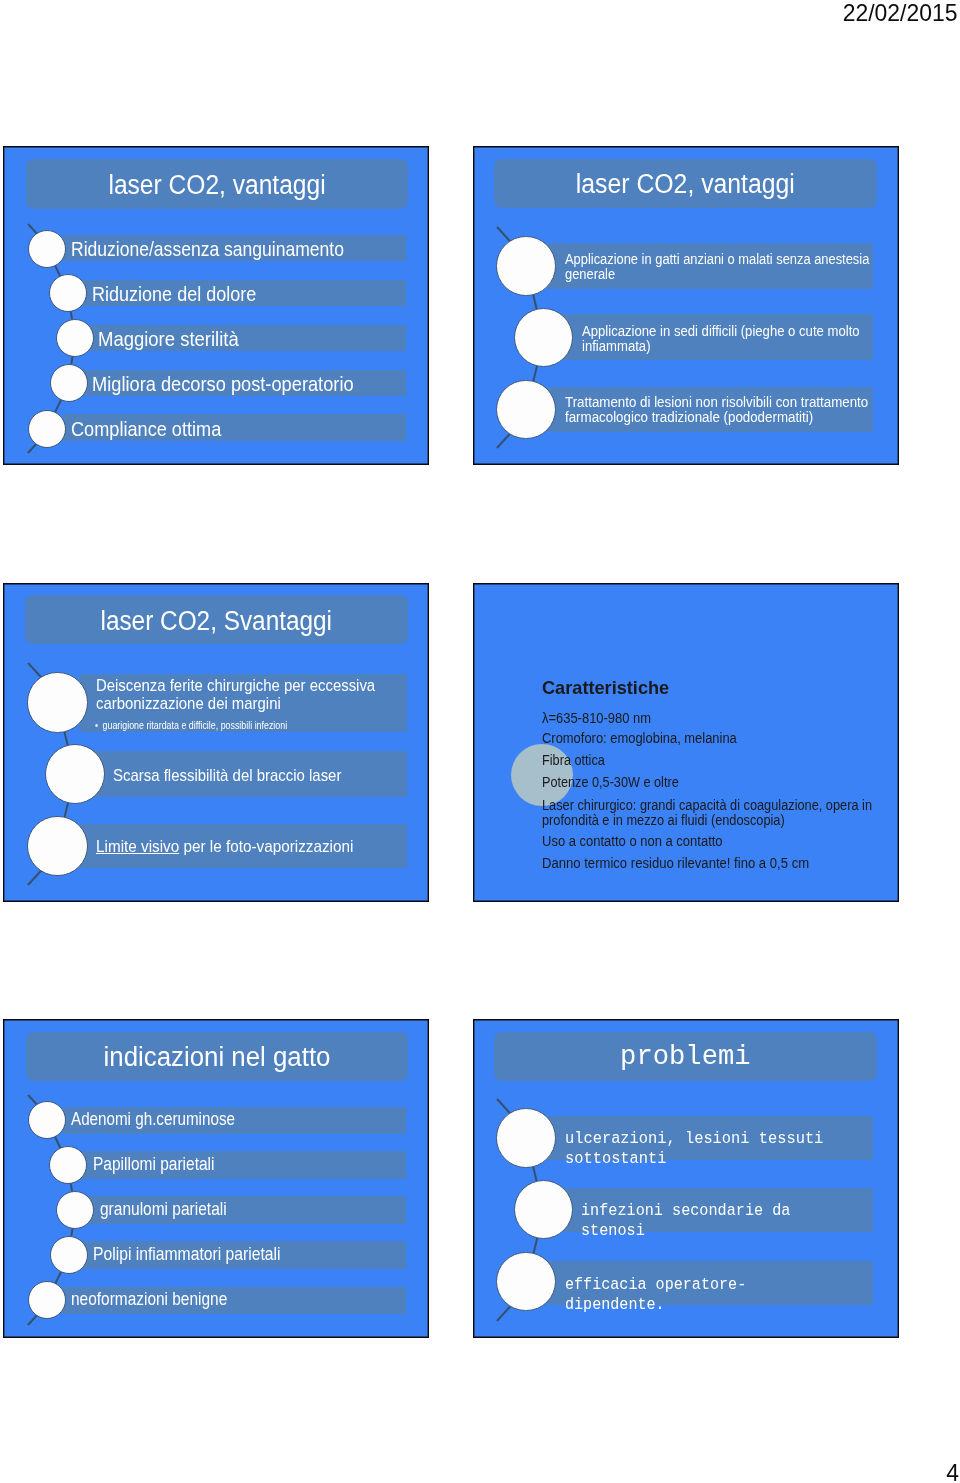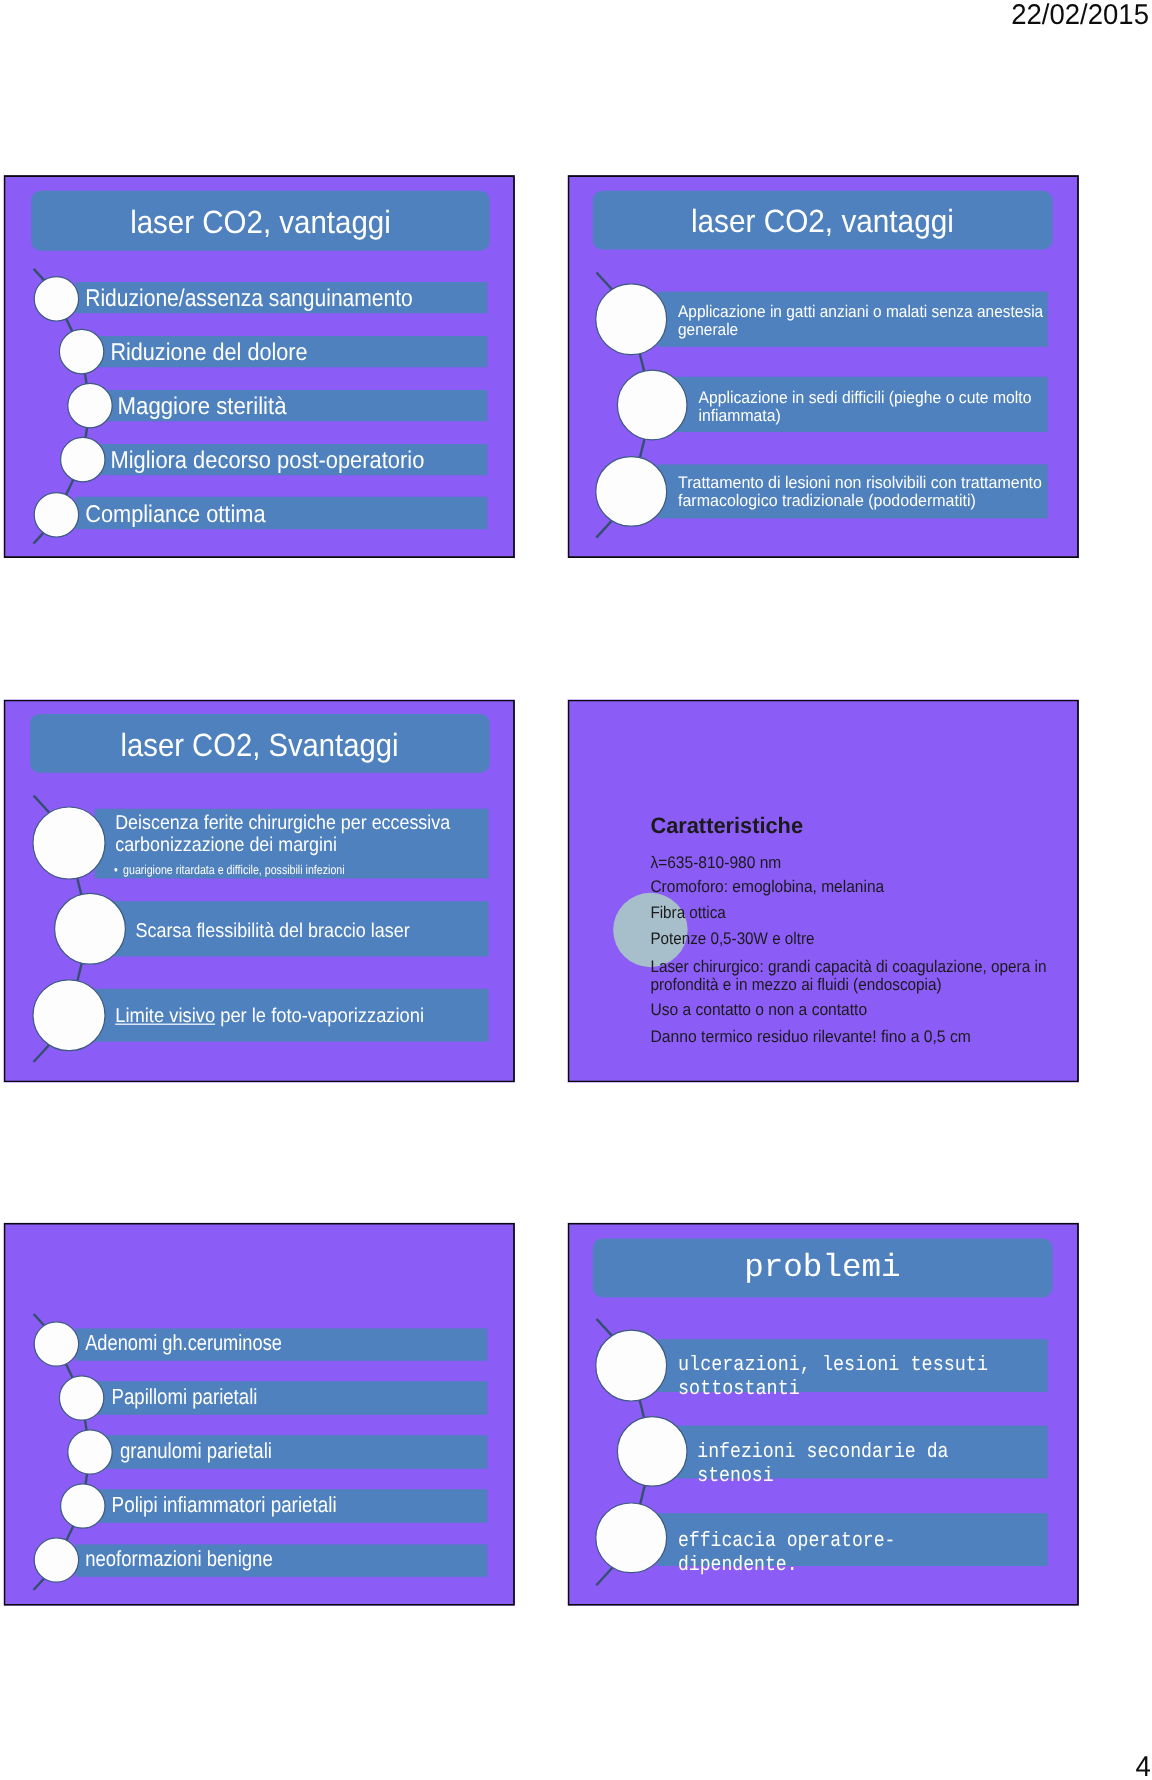--- a/index.html
+++ b/index.html
@@ -6,21 +6,21 @@
   html,body{margin:0;padding:0;}
   body{width:960px;height:1483px;background:#ffffff;
        font-family:"Liberation Sans",sans-serif;position:relative;overflow:hidden;}
   .page{position:absolute;left:0;top:0;width:960px;height:1111px;}
   .hdr-date{position:absolute;left:700px;top:0px;width:257.5px;text-align:right;
             font-size:23.8px;color:#0d0d0d;line-height:26px;
             transform:scaleX(0.964);transform-origin:100% 50%;}
   .pg-num{position:absolute;left:800px;top:1460px;width:159px;text-align:right;
           font-size:23.8px;color:#0d0d0d;line-height:26px;
           transform:scaleX(0.964);transform-origin:100% 50%;}
-  .slide{position:absolute;box-sizing:border-box;background:#8b5cf6;overflow:hidden;
+  .slide{position:absolute;box-sizing:border-box;background:#3b82f6;overflow:hidden;
          box-shadow:inset 0 0 0 1.4px #0a0a0a;}
   .title{position:absolute;box-sizing:border-box;background:#4E81BD;border-radius:8px;}
   .title-t{position:absolute;left:0;top:0;width:100%;color:#fff;text-align:center;
            white-space:nowrap;transform-origin:50% 50%;}
   .bar{position:absolute;background:#4E81BD;}
   .blabel{position:absolute;color:#fff;transform-origin:0 0;}
   .circ{position:absolute;border-radius:50%;background:#fdfdfd;
         border-style:solid;border-color:#3D5A80;box-sizing:border-box;}
   .lnk{position:absolute;background:#35506E;transform-origin:0 50%;}
   .diodi-circle{position:absolute;border-radius:50%;background:#A6BFCA;}
@@ -102,20 +102,23 @@
         <div class="dtext b" style="left: 69.8px; top: 94.5px; width: 200px; font-size: 18.6px; line-height: 22px; transform: scaleX(0.977);">Caratteristiche</div>
         <div class="dtext" style="left: 69px; top: 128.5px; width: 400px; font-size: 14px; line-height: 14.8px; transform: scaleX(0.9245);">λ=635-810-980 nm</div>
         <div class="dtext" style="left: 69px; top: 148.1px; width: 400px; font-size: 14px; line-height: 14.8px; transform: scaleX(0.9237);">Cromoforo: emoglobina, melanina</div>
         <div class="dtext" style="left: 69px; top: 170.3px; width: 400px; font-size: 14px; line-height: 14.8px; transform: scaleX(0.9075);">Fibra ottica</div>
         <div class="dtext" style="left: 69px; top: 192.3px; width: 400px; font-size: 14px; line-height: 14.8px; transform: scaleX(0.9053);">Potenze 0,5-30W e oltre</div>
         <div class="dtext" style="left: 69px; top: 215.7px; width: 370px; font-size: 14px; line-height: 14.8px; transform: scaleX(0.9119);">Laser chirurgico: grandi capacità di coagulazione, opera in profondità e in mezzo ai fluidi (endoscopia)</div>
         <div class="dtext" style="left: 69px; top: 251.2px; width: 400px; font-size: 14px; line-height: 14.8px; transform: scaleX(0.9281);">Uso a contatto o non a contatto</div>
         <div class="dtext" style="left: 69px; top: 273px; width: 400px; font-size: 14px; line-height: 14.8px; transform: scaleX(0.9352);">Danno termico residuo rilevante! fino a 0,5 cm</div>
       </div>
       <div class="slide" style="left: 3px; top: 1018.5px; width: 426px; height: 319.5px;">
+        <div class="title" style="left: 22.5px; top: 13.5px; width: 382px; height: 48.5px;">
+          <div class="title-t" style="font-size: 26.8px; line-height: 51.5px; transform: scaleX(0.964);">indicazioni nel gatto</div>
+        </div>
         <div class="lnk" style="left: 43.7px; top: 100.4px; width: 49.9196px; height: 2.2px; transform: rotate(1.12776rad);"></div>
         <div class="lnk" style="left: 65.1px; top: 145.5px; width: 45.6098px; height: 2.2px; transform: rotate(1.42115rad);"></div>
         <div class="lnk" style="left: 71.9px; top: 190.6px; width: 45.5518px; height: 2.2px; transform: rotate(1.71176rad);"></div>
         <div class="lnk" style="left: 65.5px; top: 235.7px; width: 50.0924px; height: 2.2px; transform: rotate(2.02105rad);"></div>
         <div class="lnk" style="left: 25.365px; top: 75.51px; width: 29.4322px; height: 2.2px; transform: rotate(0.829279rad);"></div>
         <div class="lnk" style="left: 25.365px; top: 305.69px; width: 29.4322px; height: 2.2px; transform: rotate(-0.829279rad);"></div>
         <div class="bar" style="left: 59.9px; top: 88px; width: 343px; height: 27.4px;"></div>
         <div class="bar" style="left: 59.9px; top: 132.9px; width: 343px; height: 27.4px;"></div>
         <div class="bar" style="left: 59.9px; top: 177.8px; width: 343px; height: 27.4px;"></div>
         <div class="bar" style="left: 59.9px; top: 222.7px; width: 343px; height: 27.4px;"></div>

